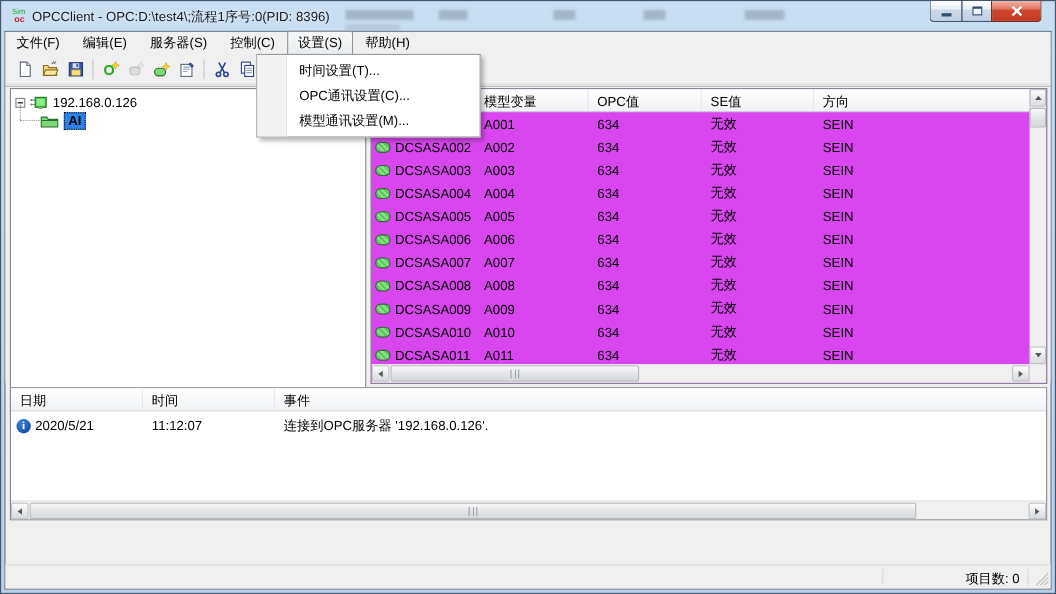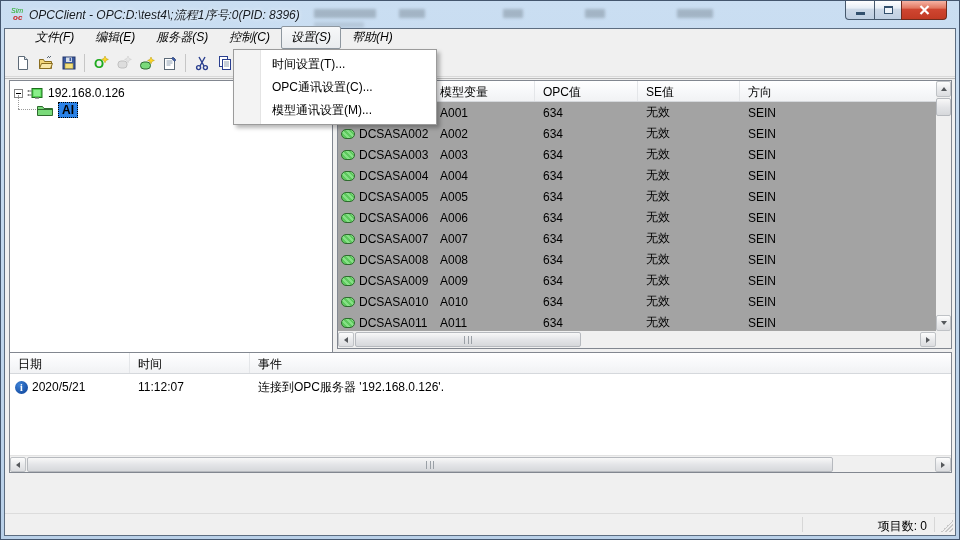--- a/index.html
+++ b/index.html
@@ -1,52 +1,52 @@
 <!DOCTYPE html>
 <html><head>
 <meta charset="utf-8">
 <style>
   html,body{margin:0;padding:0;background:#888;}
   *{box-sizing:border-box;}
   #stage{position:relative;width:960px;height:540px;font-family:"Liberation Sans",sans-serif;font-size:12px;color:#000;overflow:hidden;}
   
   #window{position:absolute;inset:0;background:linear-gradient(#cadef2,#b9d0e8);border:1px solid #44566e;}
-  #titlebar{position:absolute;top:0;left:0;right:0;height:27px;font-style:italic;}
+  #titlebar{position:absolute;top:0;left:0;right:0;height:27px;}
   #title-text{position:absolute;left:28px;top:6px;color:#161b21;white-space:nowrap;text-shadow:0 0 4px rgba(255,255,255,.8);}
   #app-icon{position:absolute;left:9px;top:5px;width:16px;height:16px;}
   .ghost{position:absolute;background:rgba(100,112,124,.38);filter:blur(1.4px);border-radius:1px;}
   
   #win-btns{position:absolute;top:0;right:12px;display:flex;}
   .wbtn{height:19px;border:1px solid #46586c;border-top:none;background:linear-gradient(#ffffff,#e7eef6 40%,#cdd9e7 45%,#bfcfe2);display:flex;align-items:center;justify-content:center;margin-left:-1px;}
   .wbtn.min{width:30px;border-radius:0 0 0 4px;}
   .wbtn.max{width:28px;}
   .wbtn.close{width:46px;background:linear-gradient(#f6b3a4,#e1765f 40%,#cf4631 45%,#c23a24);border-color:#6e2c1e;border-radius:0 0 4px 0;}
   .glyph-min{width:9px;height:3px;background:#33506d;margin-top:6px;}
   .glyph-max{width:9px;height:8px;border:1px solid #33506d;border-top:2px solid #33506d;background:#eef3f9;}
   
   #client{position:absolute;left:3px;right:3px;top:27px;bottom:3px;background:#f0f0f0;border:1px solid #5d6d80;}
   
-  #menubar{position:absolute;left:0;right:0;top:0;height:21px;background:#f0f0f0;display:flex;align-items:flex-end;padding-left:20px;border-bottom:1px solid #f0f0f0;font-style:italic;}
+  #menubar{position:absolute;left:0;right:0;top:0;height:21px;background:#f0f0f0;display:flex;align-items:center;padding-left:0;border-bottom:1px solid #f0f0f0;}
   .mb-item{padding:2px 9px;margin-right:1px;border:1px solid transparent;}
   .mb-item.mb-active{border:1px solid #8e979f;border-radius:2px;background:linear-gradient(#f7f8f9,#e9ecef);}
   
   #toolbar{position:absolute;left:0;right:0;top:21px;height:27px;background:#f0f0f0;display:flex;align-items:center;padding-left:6px;border-bottom:1px solid #d9d9d9;}
   .tbtn{width:23px;height:22px;display:flex;align-items:center;justify-content:center;}
   .tsep{width:1px;height:18px;background:#c6c6c6;margin:0 4px;}
   
   #main{position:absolute;left:0;right:0;top:49px;height:270px;background:#f0f0f0;border-top:1px solid #b9b9b9;}
   
   #treepanel{position:absolute;left:4px;top:1px;width:324px;height:299px;background:#fff;border:1px solid #828790;}
   .tree-row{position:absolute;display:flex;align-items:center;height:18px;}
   .expand-box{width:9px;height:9px;border:1px solid #848484;background:#fff;position:relative;margin-right:4px;}
   .expand-box:after{content:"";position:absolute;left:1px;right:1px;top:3px;height:1px;background:#000;}
   .tree-label{margin-left:4px;}
   .sel-label{margin-left:4px;background:#2b83e8;color:#000000;font-weight:bold;padding:0 3px;border:1px dotted #000;}
   
-  #listview{position:absolute;left:332px;top:1px;width:615px;height:269px;background:#a3a3a3;border:1px solid #828790;}
+  #listview{position:absolute;left:332px;top:1px;width:615px;height:269px;background:#d946ef;border:1px solid #828790;}
   #lv-header{position:absolute;left:0;top:0;right:15px;height:21px;display:flex;background:linear-gradient(#ffffff,#f6f7f9 60%,#f1f2f4);border-bottom:1px solid #d5d8dc;}
   .hcell{height:100%;padding:3px 0 0 8px;border-right:1px solid #e4e6e9;overflow:hidden;white-space:nowrap;}
   .hc1{width:94px;}.hc2{width:103px;}.hc3{width:103px;}.hc4{width:102px;}.hc5{flex:1;border-right:none;}
   #lv-body{position:absolute;left:0;top:21px;right:15px;bottom:17px;overflow:hidden;}
   .lv-row{display:flex;height:21px;align-items:center;white-space:nowrap;}
   .c{overflow:hidden;}
   .c1{width:94px;display:flex;align-items:center;padding-left:3px;}
   .c2{width:103px;padding-left:8px;}.c3{width:103px;padding-left:8px;}.c4{width:102px;padding-left:8px;}.c5{flex:1;padding-left:8px;}
   .tag-icon{width:14px;height:10px;border:1px solid #2e6b2e;border-radius:5px;background:
     repeating-linear-gradient(45deg,#86e086 0 2px,#5ec95e 2px 4px);margin-right:4px;flex:0 0 auto;}

